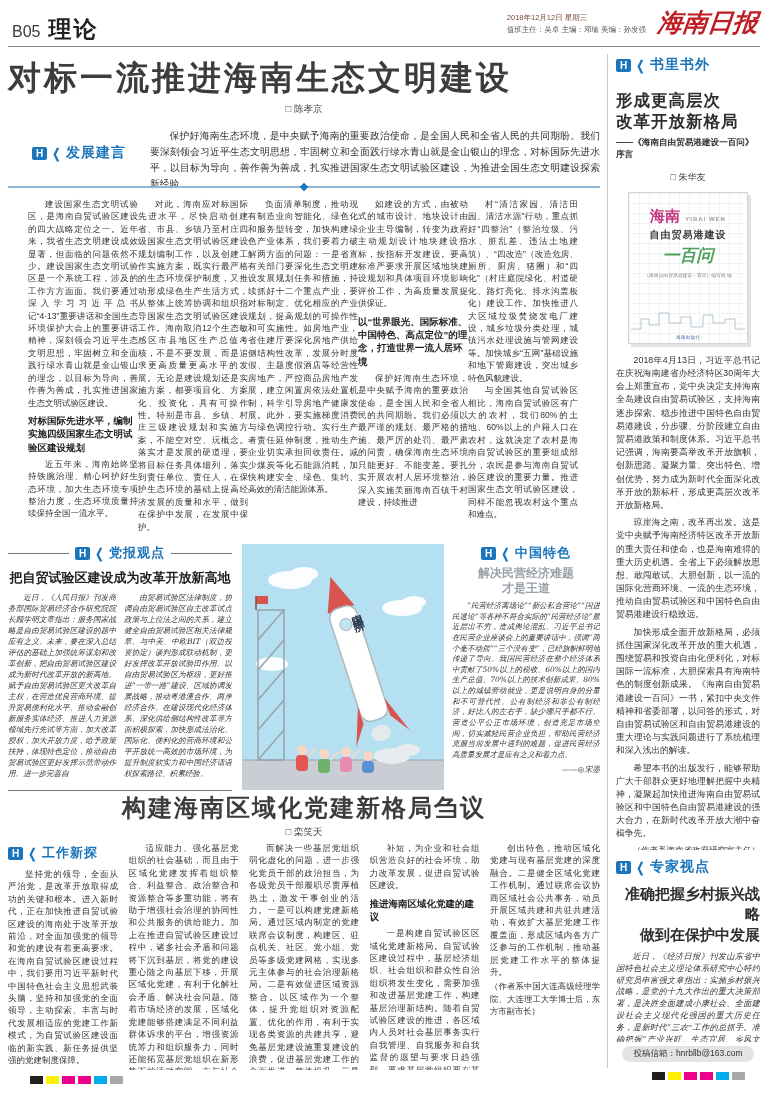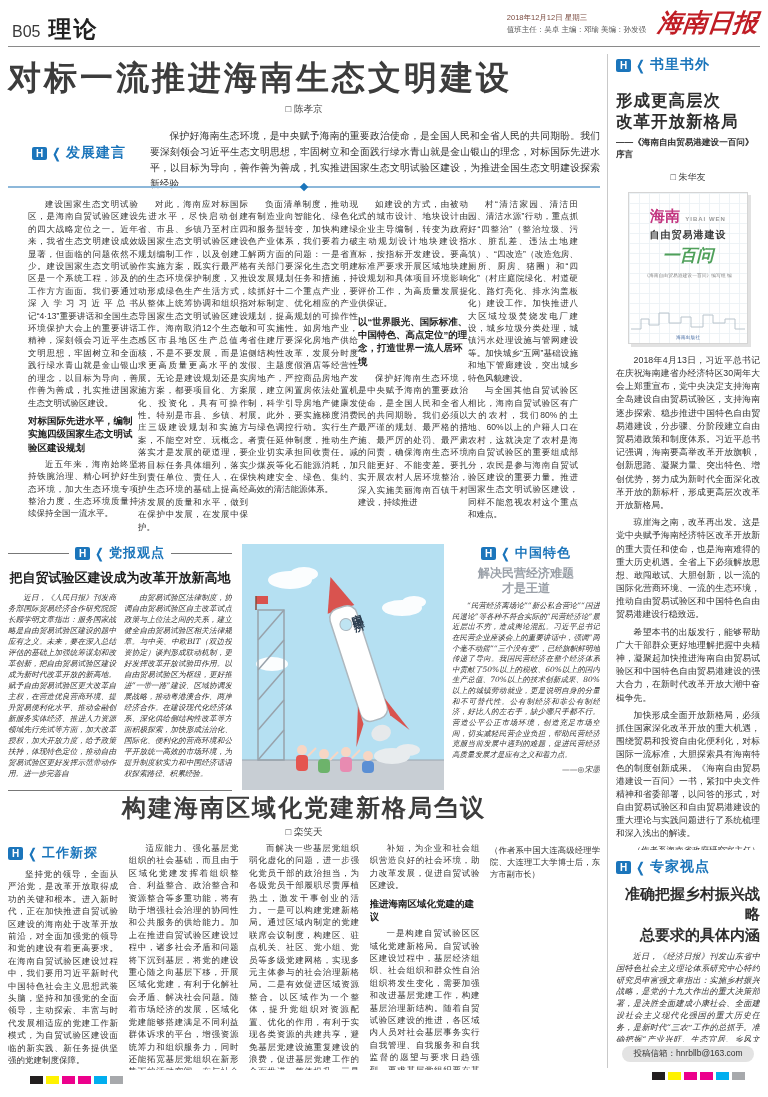--- a/index.html
+++ b/index.html
@@ -251,20 +251,21 @@
     </div>
     <div class="col">
       <p class="body-p">而解决一些基层党组织弱化虚化的问题，进一步强化党员干部的政治担当，为各级党员干部履职尽责厚植热土，激发干事创业的活力。一是可以构建党建新格局。通过区域内制定的党建联席会议制度，构建区、驻点机关、社区、党小组、党员等多级党建网格，实现多元主体参与的社会治理新格局。二是有效促进区域资源整合。以区域作为一个整体，提升党组织对资源配置、优化的作用，有利于实现各类资源的共建共享，避免基层党建设施重复建设的浪费，促进基层党建工作的全面推进、整体提升。三是发挥区域化党建创新发展的实践作用。区域化党建能够有效推动社会治理重心向基层下移，实现政府治理和社会调节、居民自治良性互动，取长</p>
     </div>
     <div class="col">
       <p class="body-p">补短，为企业和社会组织营造良好的社会环境，助力改革发展，促进自贸试验区建设。</p>
       <h3 class="subhead">推进海南区域化党建的建议</h3>
       <p class="body-p">一是构建自贸试验区区域化党建新格局。自贸试验区建设过程中，基层经济组织、社会组织和群众性自治组织将发生变化，需要加强和改进基层党建工作，构建基层治理新结构。随着自贸试验区建设的推进，各区域内人员对社会基层事务实行自我管理、自我服务和自我监督的愿望与要求日趋强烈，要求基层党组织要在基层自治中发挥好引领作用，创建区域协商平台和矛盾化解机制，问需基层，</p>
     </div>
     <div class="col">
+      <p class="body-p">创出特色，推动区域化党建与现有基层党建的深度融合。二是健全区域化党建工作机制。通过联席会议协商区域社会公共事务，动员开展区域共建和共驻共建活动，有效扩大基层党建工作覆盖面，形成区域内各方广泛参与的工作机制，推动基层党建工作水平的整体提升。</p>
       <p class="author-note">（作者系中国大连高级经理学院、大连理工大学博士后，东方市副市长）</p>
     </div>
   </div>
 
   <div class="vrule"></div>
 
   <div class="shuli">
     <div class="sec-head">
       <span class="hk-box">H</span>
         <span class="hk-paren">❬</span>
@@ -283,34 +284,34 @@
       <div class="book-t4">一百问</div>
       <div class="book-ed">《海南自由贸易港建设一百问》编写组 编</div>
       <svg class="book-sky" width="118" height="26" viewBox="0 0 118 26">
         <polyline points="2,24 12,24 12,14 20,14 20,20 30,20 30,8 40,8 40,18 52,18 52,12 62,12 62,22 74,22 74,10 84,10 84,18 96,18 96,14 106,14 106,24 116,24" fill="none" stroke="#b9c4cc" stroke-width="1"></polyline>
       </svg>
       <div class="book-pub">海南出版社</div>
     </div>
 
     <p class="shuli-p">2018年4月13日，习近平总书记在庆祝海南建省办经济特区30周年大会上郑重宣布，党中央决定支持海南全岛建设自由贸易试验区，支持海南逐步探索、稳步推进中国特色自由贸易港建设，分步骤、分阶段建立自由贸易港政策和制度体系。习近平总书记强调，海南要高举改革开放旗帜，创新思路、凝聚力量、突出特色、增创优势，努力成为新时代全面深化改革开放的新标杆，形成更高层次改革开放新格局。</p>
     <p class="shuli-p">琼崖海之南，改革再出发。这是党中央赋予海南经济特区改革开放新的重大责任和使命，也是海南难得的重大历史机遇。全省上下必须解放思想、敢闯敢试、大胆创新，以一流的国际化营商环境、一流的生态环境，推动自由贸易试验区和中国特色自由贸易港建设行稳致远。</p>
+    <p class="shuli-p">加快形成全面开放新格局，必须抓住国家深化改革开放的重大机遇，围绕贸易和投资自由化便利化，对标国际一流标准，大胆探索具有海南特色的制度创新成果。《海南自由贸易港建设一百问》一书，紧扣中央文件精神和省委部署，以问答的形式，对自由贸易试验区和自由贸易港建设的重大理论与实践问题进行了系统梳理和深入浅出的解读。</p>
     <p class="shuli-p">希望本书的出版发行，能够帮助广大干部群众更好地理解把握中央精神，凝聚起加快推进海南自由贸易试验区和中国特色自由贸易港建设的强大合力，在新时代改革开放大潮中奋楫争先。</p>
-    <p class="shuli-p">加快形成全面开放新格局，必须抓住国家深化改革开放的重大机遇，围绕贸易和投资自由化便利化，对标国际一流标准，大胆探索具有海南特色的制度创新成果。《海南自由贸易港建设一百问》一书，紧扣中央文件精神和省委部署，以问答的形式，对自由贸易试验区和自由贸易港建设的重大理论与实践问题进行了系统梳理和深入浅出的解读。</p>
     <p class="shuli-note">（作者系海南省政府研究室主任）</p>
   </div>
 
   <div class="zhuanjia">
     <div class="sec-head">
       <span class="hk-box">H</span>
         <span class="hk-paren">❬</span>
       <span class="sec-label">专家视点</span>
     </div>
     <div class="zhuanjia-title">
       <div>准确把握乡村振兴战略</div>
-      <div>总要求的具体内涵</div>
+      <div>做到在保护中发展</div>
     </div>
     <p class="zhuanjia-body kai">近日，《经济日报》刊发山东省中国特色社会主义理论体系研究中心特约研究员申富强文章指出：实施乡村振兴战略，是党的十九大作出的重大决策部署，是决胜全面建成小康社会、全面建设社会主义现代化强国的重大历史任务，是新时代“三农”工作的总抓手。准确把握“产业兴旺、生态宜居、乡风文明、治理有效、生活富裕”20个字总要求的具体内涵及其相互关系，是理清乡村振兴战略思路、全面科学系统落实乡村振兴相关工作的重要一环。其中“产业兴旺”是乡村振兴的经济基础；“生态宜居”是乡村振兴的环境基础；“乡风文明”是乡村振兴的文化基础；“治理有效”是乡村振兴的社会基础；“生活富裕”是乡村振兴的群众基础。</p>
   </div>
 
   <div class="mailbox">
     <span>投稿信箱：hnrbllb@163.com</span>
   </div>
   <div class="colorbars cb-left">
       <span style="background: rgb(35, 31, 32);"></span>
       <span style="background: rgb(255, 242, 0);"></span>

